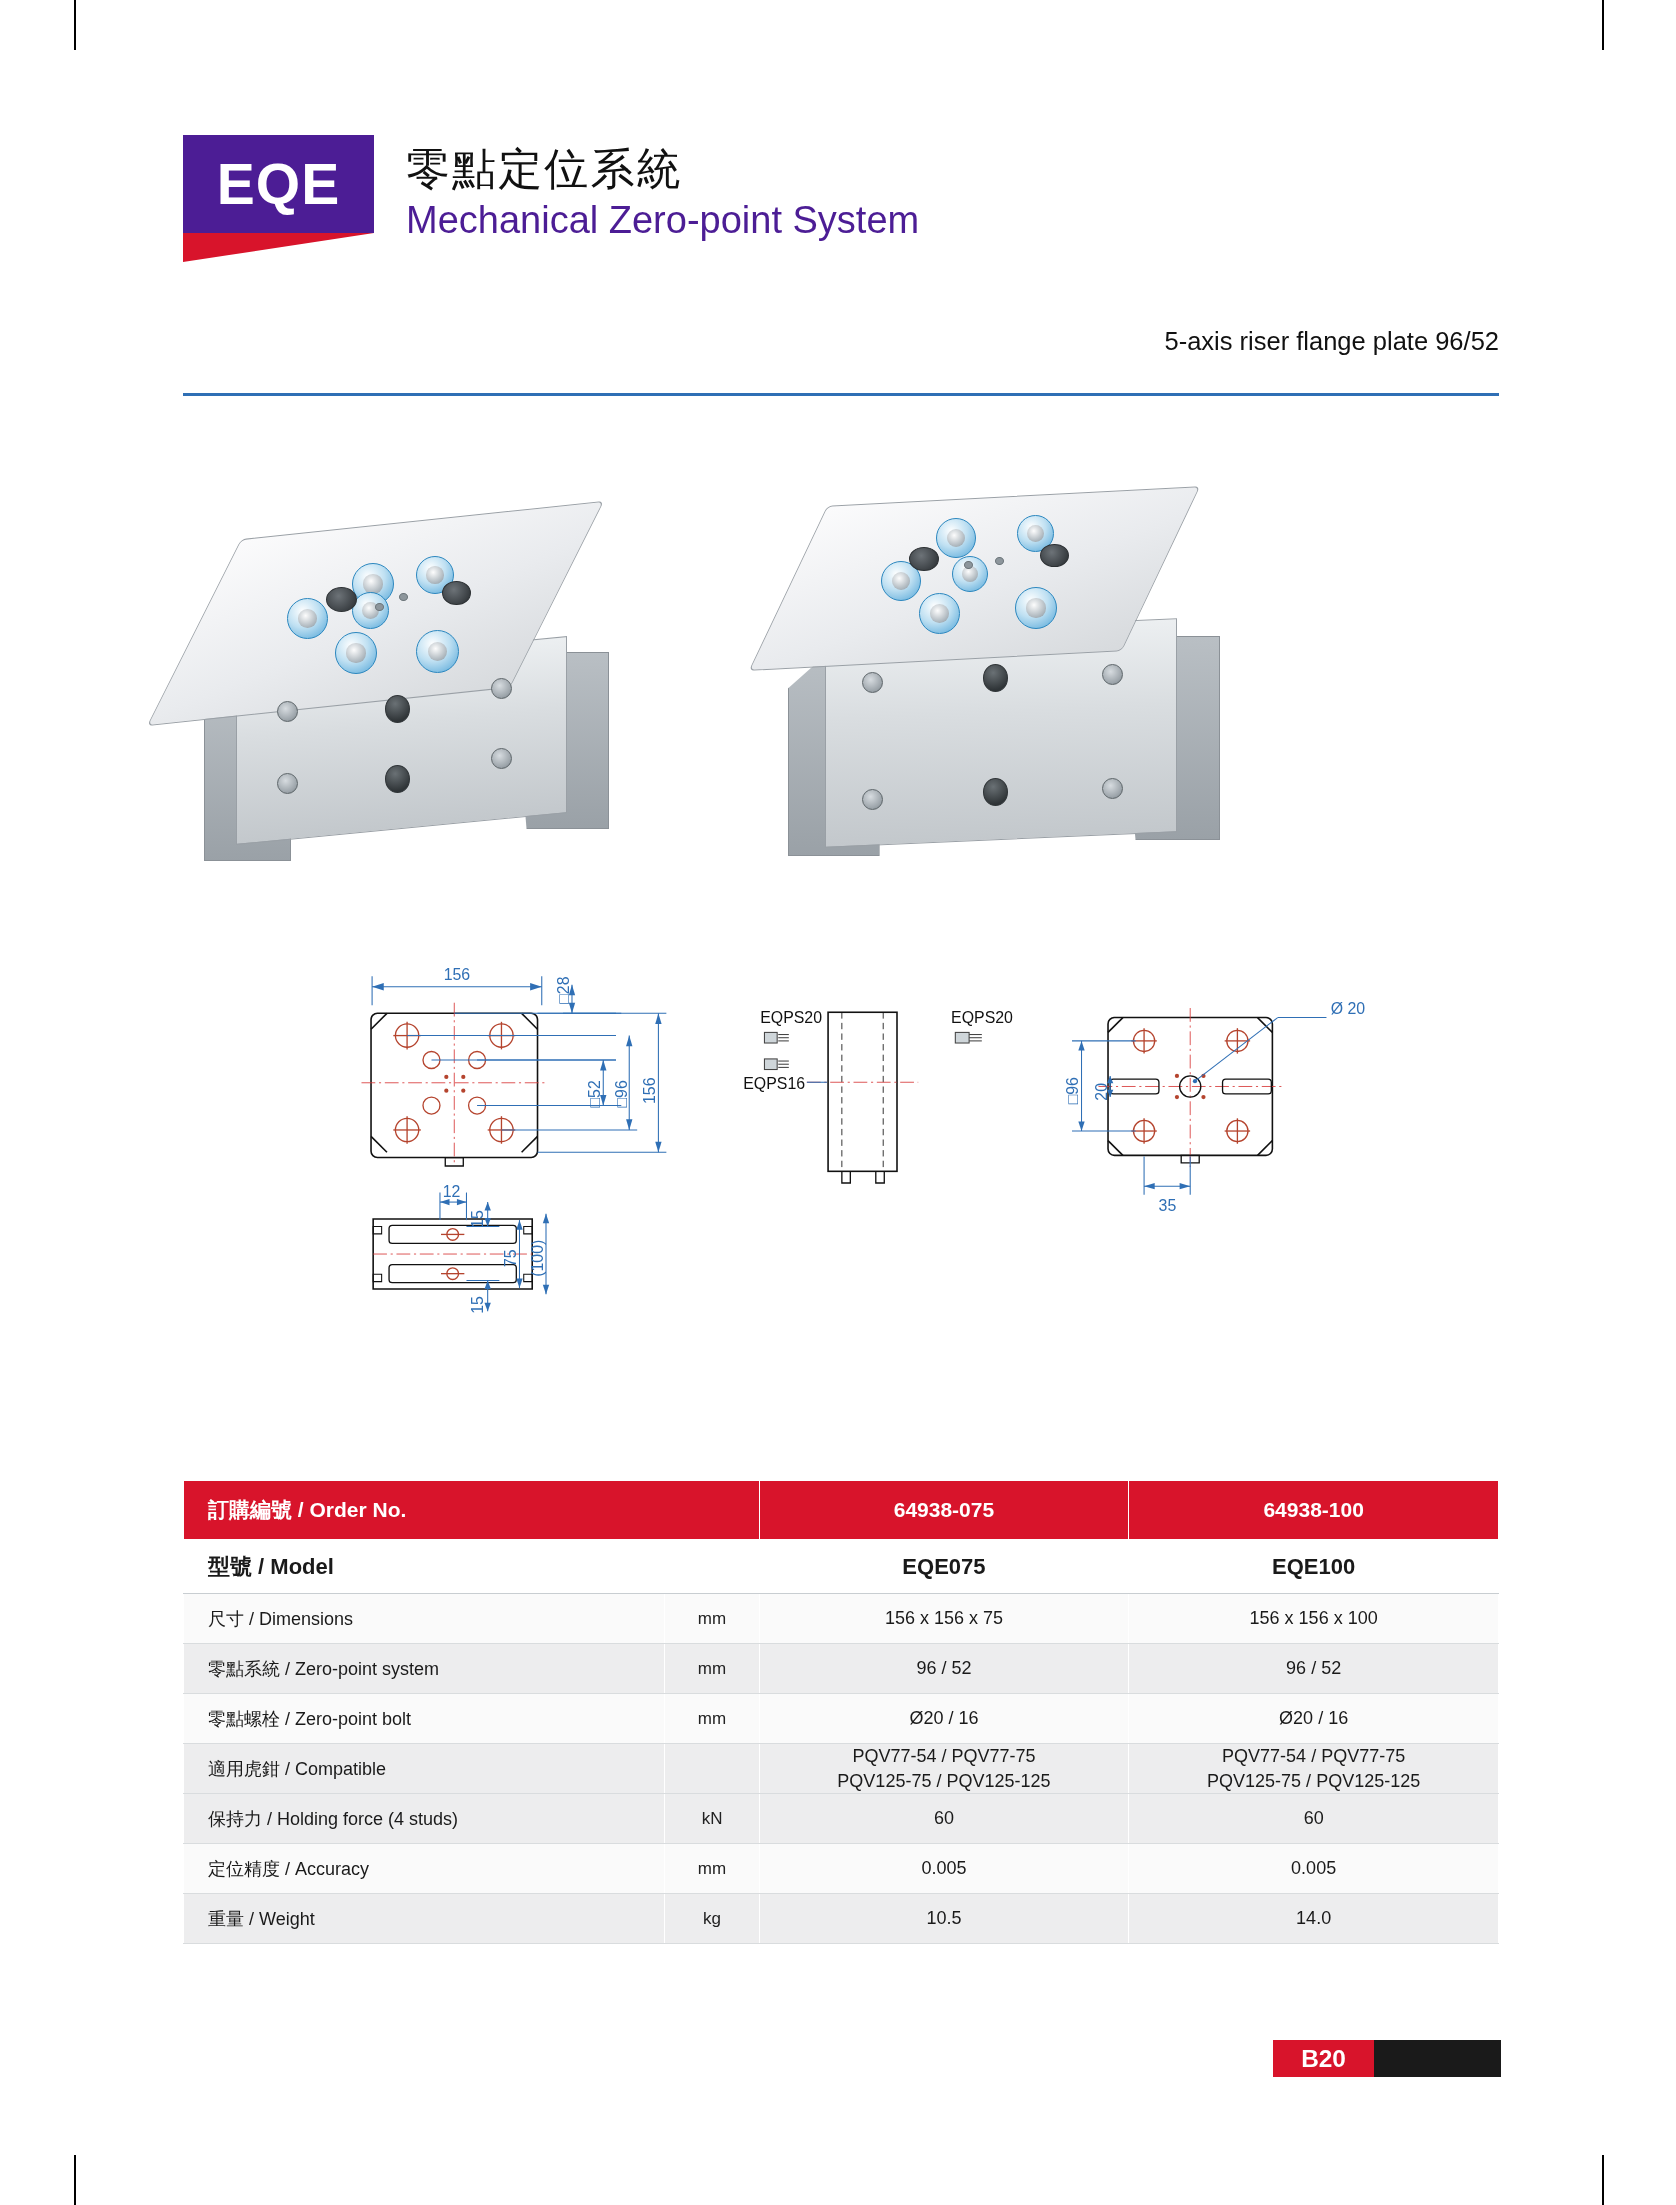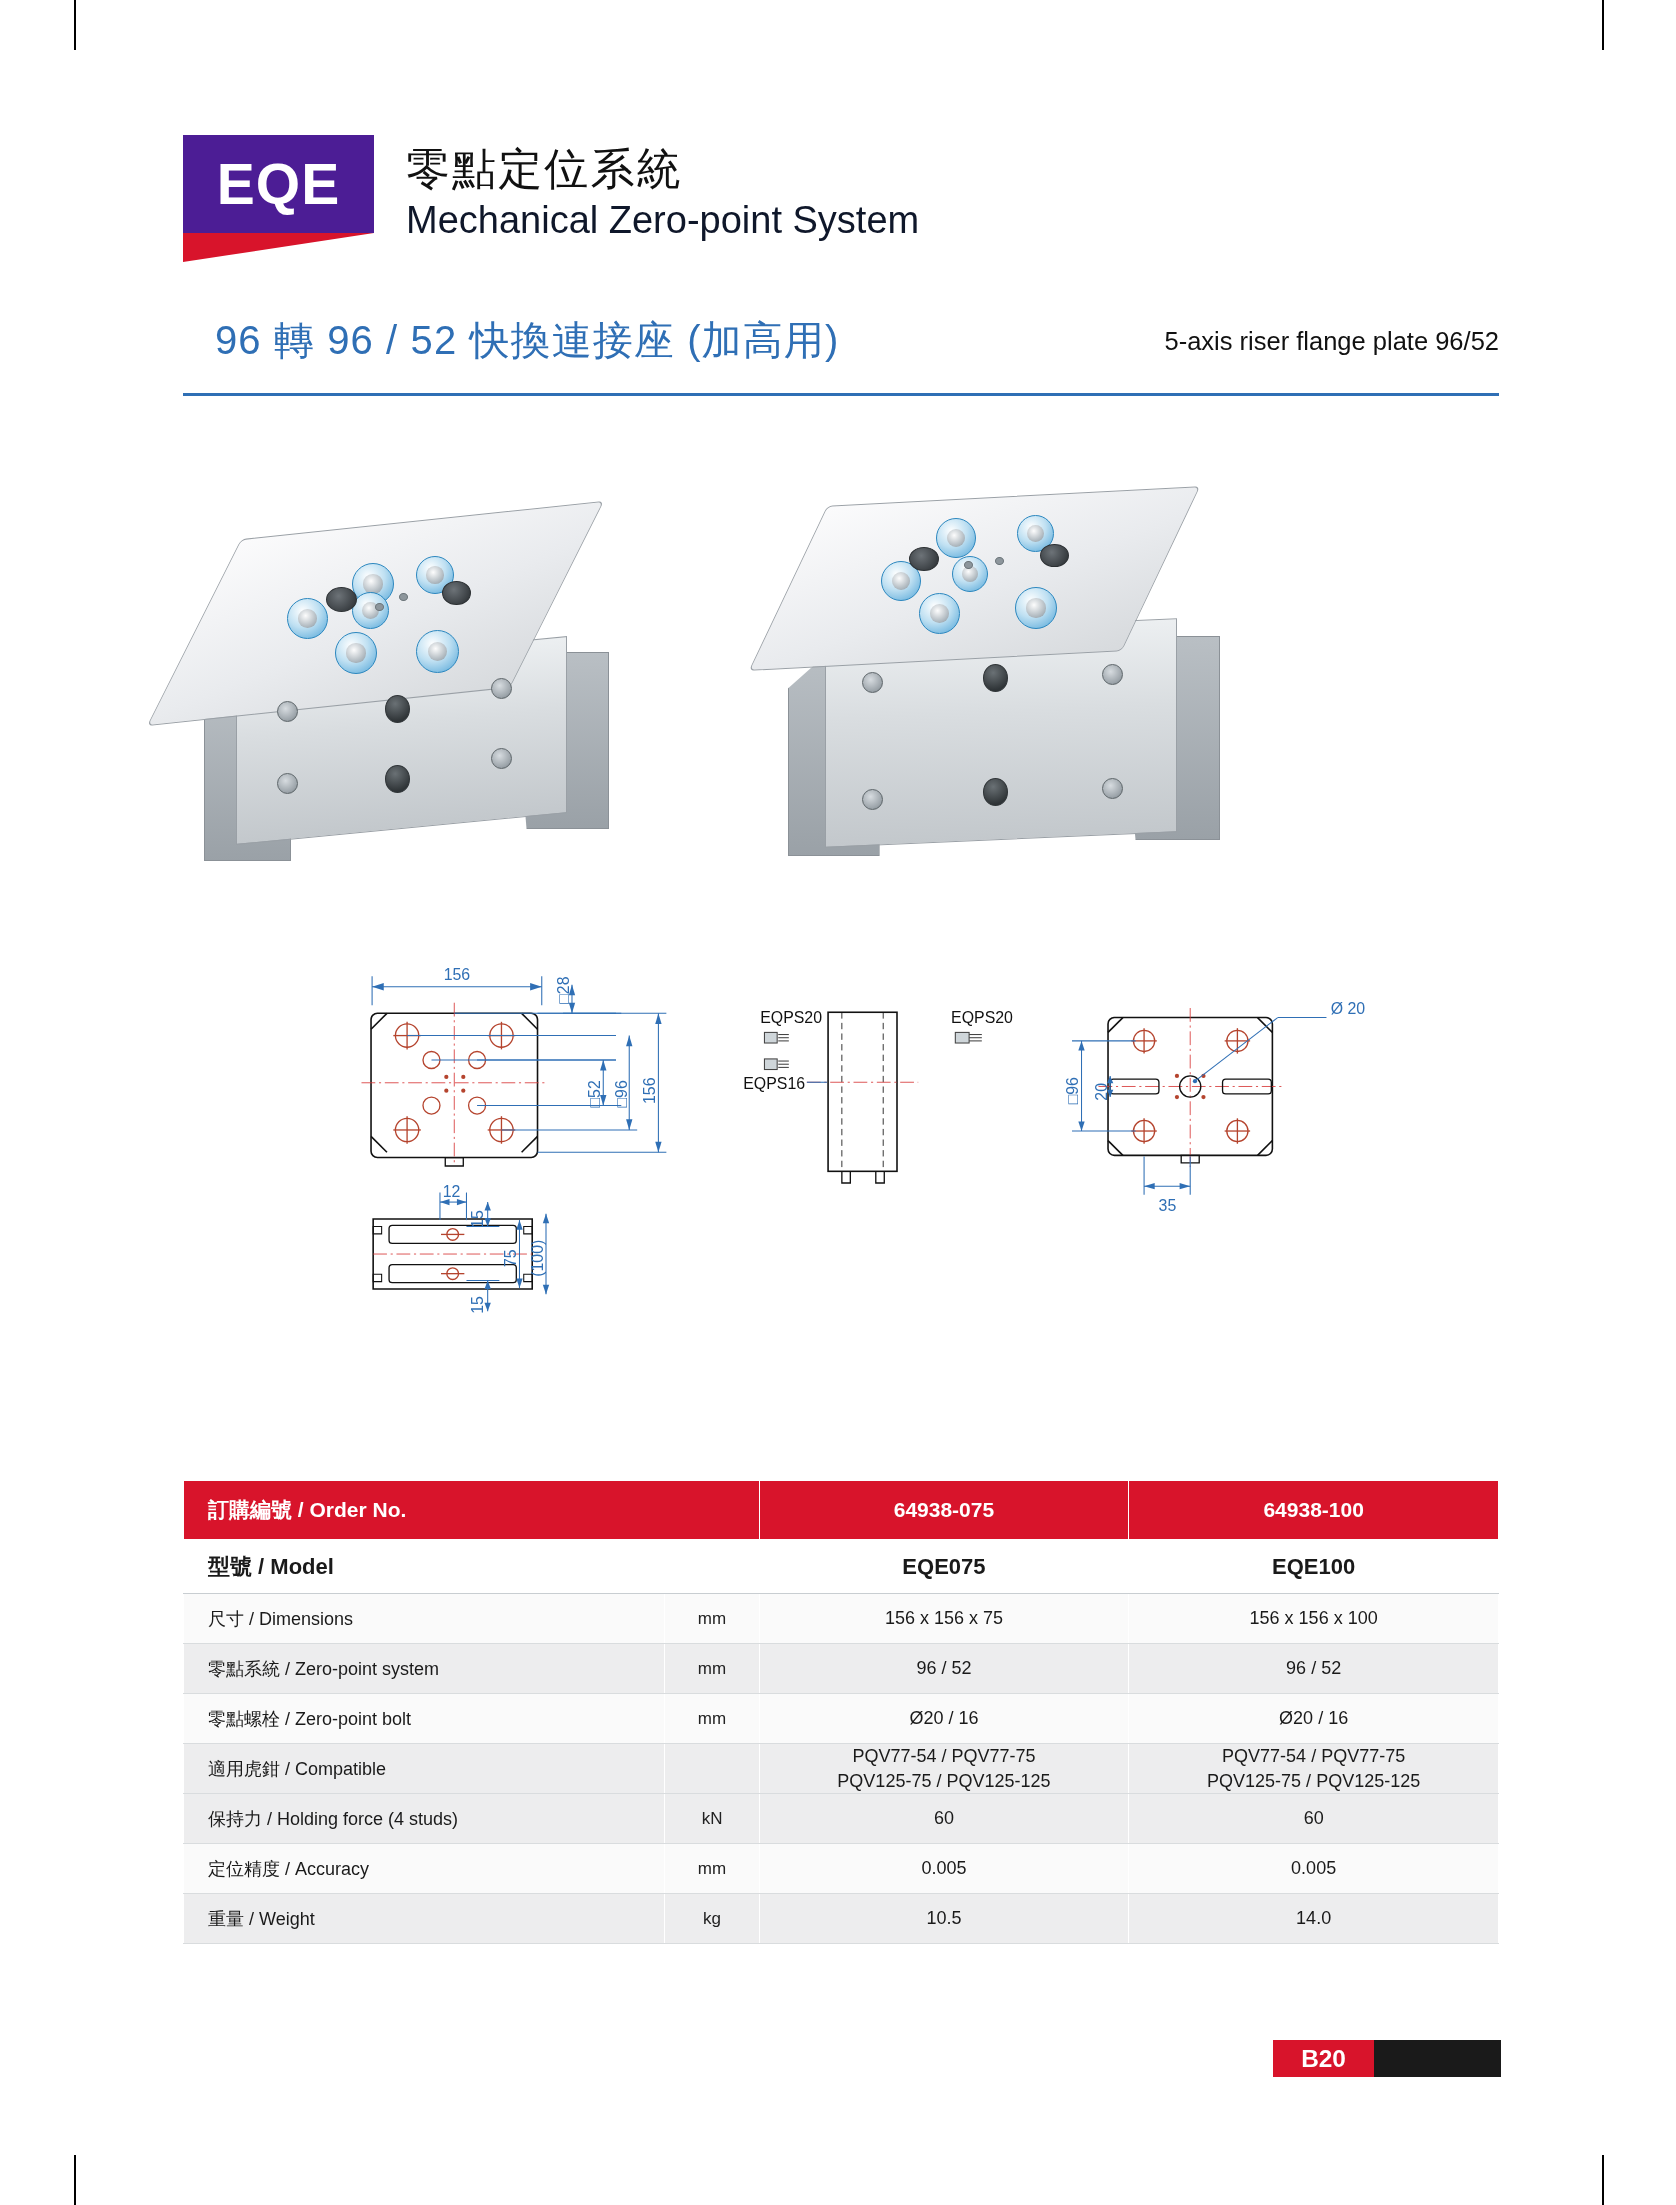--- a/index.html
+++ b/index.html
@@ -30,21 +30,21 @@
   .brandflag span{
     display:block;color:#fff;font-weight:bold;font-size:57px;
     letter-spacing:1.1px;text-align:center;line-height:98px;
   }
   .title-cn{
     position:absolute;left:223px;top:5.3px;
     font-size:44px;font-weight:normal;letter-spacing:2.1px;color:#111;
   }
   .title-en{
     position:absolute;left:223px;top:64px;
-    font-size:38px;color:#0f172a;
+    font-size:38px;color:#4c1d95;
   }
 
   .subtitle-row{
     position:absolute;left:183px;top:313px;width:1316px;height:58px;
   }
   .subtitle-cn{
     position:absolute;left:32px;top:0;
     font-size:40px;color:#2f6fb5;letter-spacing:1.1px;
   }
   .subtitle-en{
@@ -152,21 +152,20 @@
 
 <div class="header">
   <div class="brandflag">
     <span>EQE</span>
   </div>
   <div class="title-cn">零點定位系統</div>
   <div class="title-en">Mechanical Zero-point System</div>
 </div>
 
 <div class="subtitle-row">
-  <div class="subtitle-cn">96 轉 96 / 52 快換連接座 (加高用)</div>
   <div class="subtitle-en">5-axis riser flange plate 96/52</div>
 </div>
 <div class="rule"></div>
 
 <div class="renders">
 
   <div class="riser" style="left:0;top:16px;width:530px;height:403px;">
 
     <div class="foot" style="left:21px;top:191px;width:85px;height:175px;clip-path:polygon(40% 0,100% 0,100% 100%,0 100%,0 20%);"></div>
     <div class="foot" style="left:329px;top:159px;width:95px;height:175px;clip-path:polygon(0 0,100% 0,100% 100%,15% 100%);"></div>

